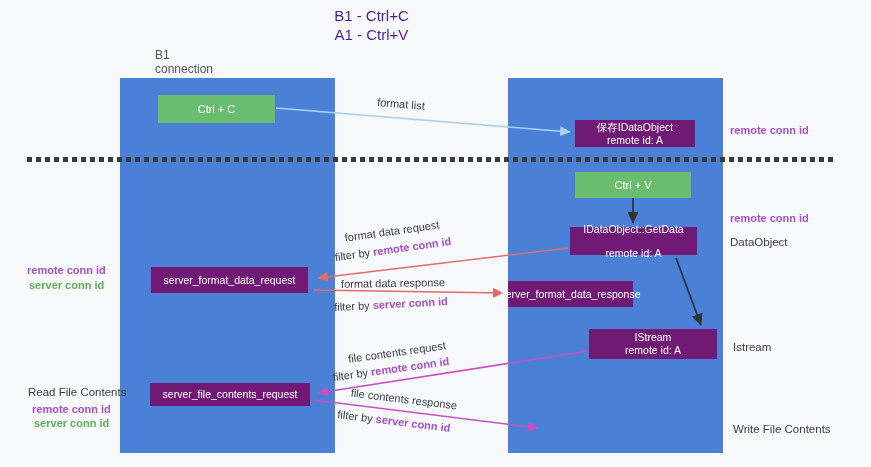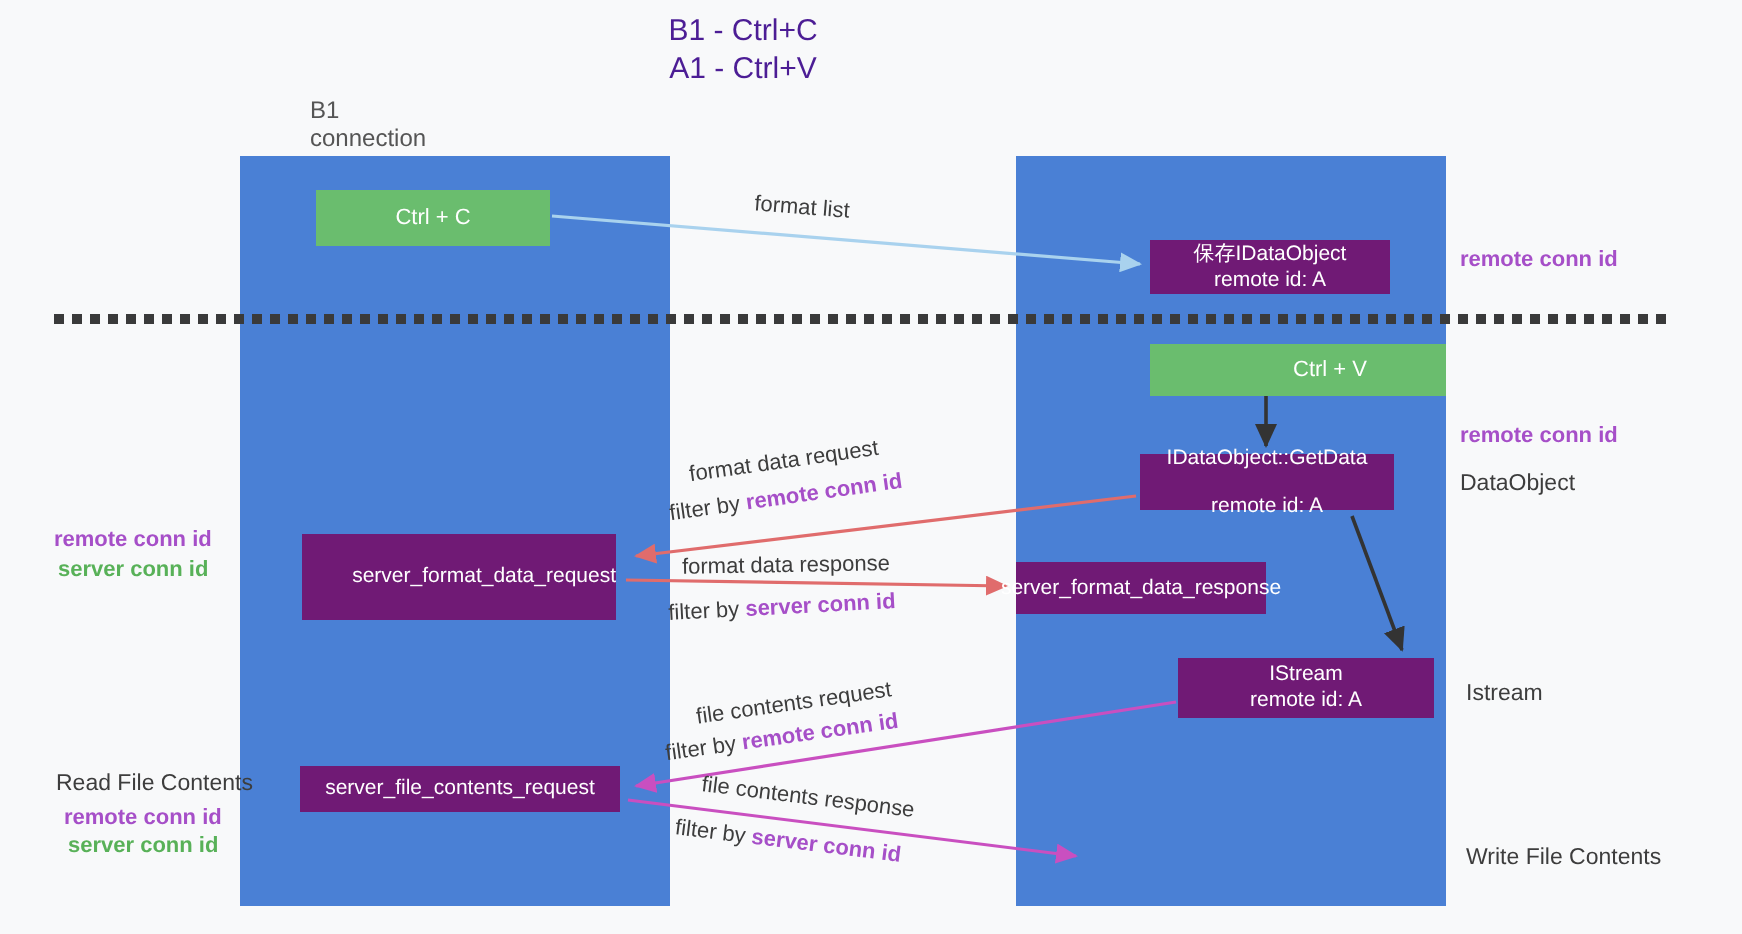--- a/index.html
+++ b/index.html
@@ -24,23 +24,23 @@
   svg.arrows { position:absolute; left:0; top:0; z-index:2; }
 
   .node { position:absolute; z-index:3; display:flex; flex-direction:column;
           align-items:center; justify-content:center; text-align:center;
           color:#fff; font-size:10.5px; line-height:13px; }
   .node.orange { background:#701a75; }
   .node.green  { background:#6abd6e; font-size:11px; }
 
   .n-ctrl-c   { left:158px; top:95px;  width:117px; height:28px; }
   .n-save     { left:575px; top:120px; width:120px; height:27px; }
-  .n-ctrl-v   { left:575px; top:172px; width:116px; height:26px;padding-left:32px; }
+  .n-ctrl-v   { left:575px; top:172px; width:116px; height:26px; }
   .n-getdata  { left:570px; top:227px; width:127px; height:28px;gap:11px; }
-  .n-fmt-req  { left:151px; top:267px; width:157px; height:43px;align-items:flex-end; }
+  .n-fmt-req  { left:151px; top:267px; width:157px; height:26px; }
   .n-fmt-resp { left:508px; top:281px; width:125px; height:26px; }
   .n-istream  { left:589px; top:329px; width:128px; height:30px; }
   .n-file-req { left:150px; top:383px; width:160px; height:23px; }
   .n-file-resp{ left:545px; top:418px; width:161px; height:23px; }
 
   .flabel { position:absolute; z-index:4; white-space:nowrap; font-size:11px; color:#3d3d3d;
             transform-origin:center; }
   .flabel .hl { font-weight:bold; color:#a64fc8; }
 
   .lab-format-list { left:401px; top:104px; transform:translate(-50%,-50%) rotate(4.5deg); }

